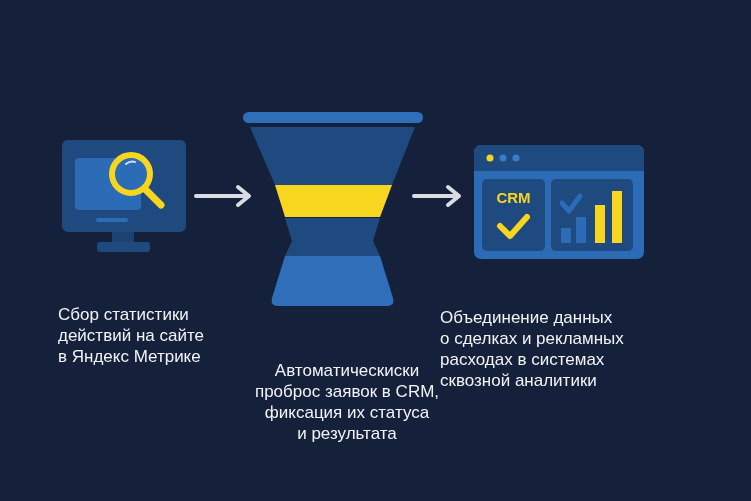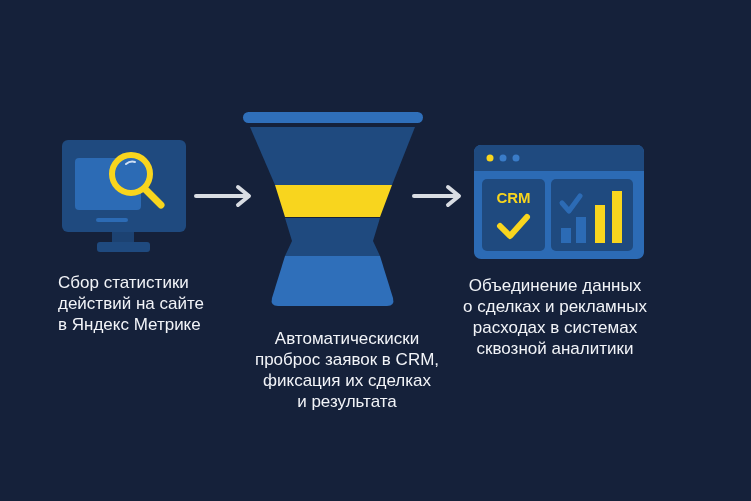--- a/index.html
+++ b/index.html
@@ -10,20 +10,21 @@
     position:relative;
     color:#ffffff;
   }
   .abs { position:absolute; }
   .caption {
     position:absolute;
     font-size:17px;
     line-height:21px;
     color:#f2f4f8;
     white-space:pre-line;
+    margin-top:32px;
   }
   svg { display:block; }
 </style>
 </head>
 <body>
 
 <div class="abs" style="left:58px;top:138px;width:130px;height:120px;">
   <svg width="130" height="120" viewBox="0 0 130 120">
 
     <rect x="4" y="2" width="124" height="92" rx="6" fill="#1f4a7f"></rect>
@@ -60,21 +61,21 @@
 
     <polygon points="35,77 152,77 140,109 45,109" fill="#f8d51e"></polygon>
 
     <path d="M45,110 L140,110 L133,133 L140,148 L45,148 L52,133 Z" fill="#1f4a7f"></path>
 
     <path d="M45,148 L140,148 L153,190 Q155,198 147,198 L38,198 Q30,198 32,190 Z" fill="#2f6fba"></path>
   </svg>
 </div>
 <div class="caption" style="left:232px;top:328px;width:230px;text-align:center;">Автоматическиски
 проброс заявок в CRM,
-фиксация их сделках
+фиксация их статуса
 и результата</div>
 
 <div class="abs" style="left:410px;top:183px;width:56px;height:26px;">
   <svg width="56" height="26" viewBox="0 0 56 26">
     <line x1="4" y1="13" x2="48" y2="13" stroke="#d9dde3" stroke-width="4" stroke-linecap="round"></line>
     <polyline points="38,4 49,13 38,22" fill="none" stroke="#d9dde3" stroke-width="4" stroke-linecap="round" stroke-linejoin="round"></polyline>
   </svg>
 </div>
 
 <div class="abs" style="left:472px;top:143px;width:175px;height:120px;">
@@ -92,16 +93,16 @@
     <polyline points="28,83 38,93 55,74" fill="none" stroke="#f8d51e" stroke-width="6" stroke-linecap="round" stroke-linejoin="round"></polyline>
 
     <rect x="79" y="36" width="82" height="72" rx="5" fill="#1f4a7f"></rect>
     <polyline points="90,60 97,68 108,53" fill="none" stroke="#2c6bb5" stroke-width="5" stroke-linecap="round" stroke-linejoin="round"></polyline>
     <rect x="89" y="85" width="10" height="15" fill="#2c6bb5"></rect>
     <rect x="104" y="74" width="10" height="26" fill="#2c6bb5"></rect>
     <rect x="123" y="62" width="10" height="38" fill="#f8d51e"></rect>
     <rect x="140" y="48" width="10" height="52" fill="#f8d51e"></rect>
   </svg>
 </div>
-<div class="caption" style="left:440px;top:275px;width:230px;text-align:center;">Объединение данных
+<div class="caption" style="left:440px;top:275px;width:230px;text-align:left;">Объединение данных
 о сделках и рекламных
 расходах в системах
 сквозной аналитики</div>
 
 </body></html>

